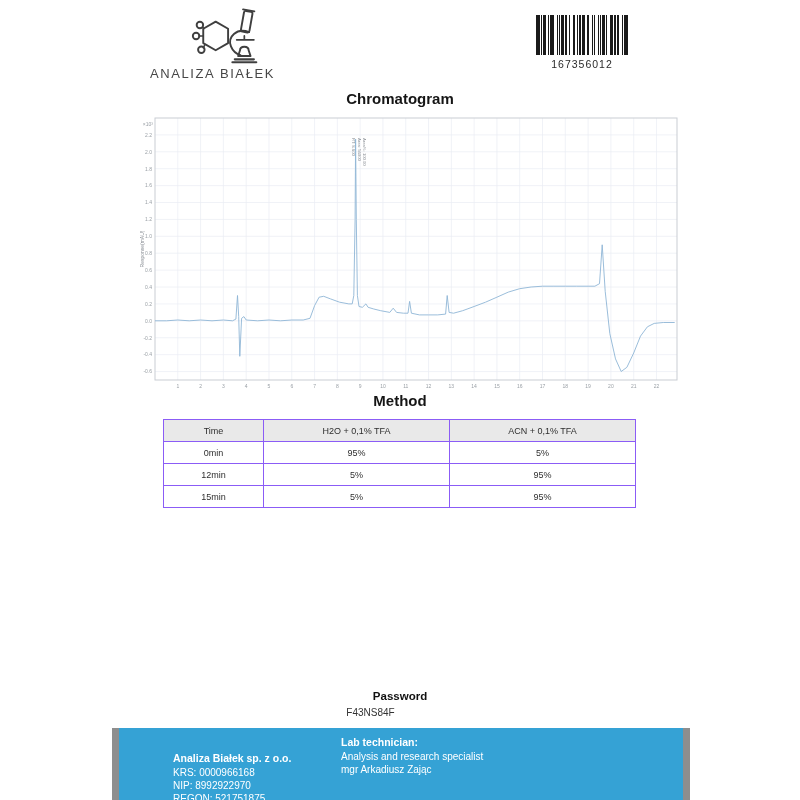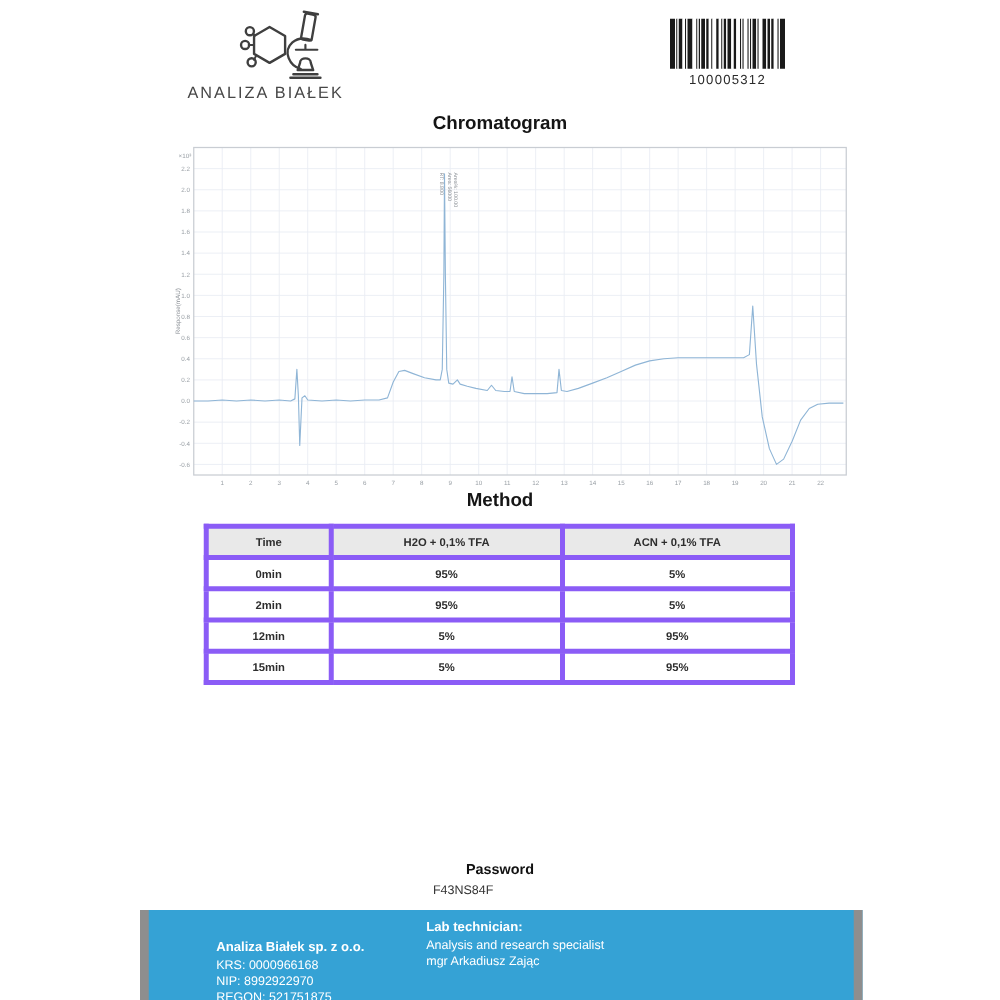--- a/index.html
+++ b/index.html
@@ -22,22 +22,22 @@
   .sec-title{left:0;width:800px;text-align:center;font-weight:bold;color:#151515;}
   .t-chrom{top:90px;font-size:15px;}
   .t-method{top:392px;font-size:15px;}
 
   
   .figure{left:140px;top:110px;width:540px;height:280px;background:#fff;}
 
   
   table.method{left:163px;top:419px;width:473px;border-collapse:collapse;position:absolute;
                font-size:9px;color:#2e2e2e;table-layout:fixed;}
-  table.method th,table.method td{border:4px solid #8b5cf6;height:21px;text-align:center;
-               font-weight:bold;padding:0 17px;}
+  table.method th,table.method td{border:1px solid #8b5cf6;height:21px;text-align:center;
+               font-weight:normal;padding:0 17px;}
   table.method th{background:#e9e9e9;}
   col.c-time{width:100px;}
 
   
   .pw-label{left:0;top:690px;width:800px;text-align:center;font-weight:bold;font-size:11.5px;color:#111;}
   .pw-value{left:0;top:707px;width:741px;text-align:center;font-size:10px;color:#333;}
 
   
   .footer{left:112px;top:728px;width:564px;height:72px;border-left:7px solid #8e8e8e;
           border-right:7px solid #8e8e8e;display:flex;color:#fff;}
@@ -125,21 +125,21 @@
         <div style="flex: 3 3 0px; background: rgb(26, 26, 26);"></div>
         <div style="flex: 1 1 0px; background: rgb(255, 255, 255);"></div>
         <div style="flex: 1 1 0px; background: rgb(26, 26, 26);"></div>
         <div style="flex: 1 1 0px; background: rgb(255, 255, 255);"></div>
         <div style="flex: 2 2 0px; background: rgb(26, 26, 26);"></div>
         <div style="flex: 2 2 0px; background: rgb(255, 255, 255);"></div>
         <div style="flex: 1 1 0px; background: rgb(26, 26, 26);"></div>
         <div style="flex: 1 1 0px; background: rgb(255, 255, 255);"></div>
         <div style="flex: 3 3 0px; background: rgb(26, 26, 26);"></div>
       </div>
-    <div class="barcode-num">100005312</div>
+    <div class="barcode-num">167356012</div>
   </div>
 
   <div class="abs sec-title t-chrom">Chromatogram</div>
   <div class="abs figure">
     <svg id="chart-svg" width="540" height="280">
         <line x1="37.79475982532752" y1="8" x2="37.79475982532752" y2="270" stroke="#e9edf3" stroke-width="0.7"></line>
         <line x1="60.58951965065503" y1="8" x2="60.58951965065503" y2="270" stroke="#e9edf3" stroke-width="0.7"></line>
         <line x1="83.38427947598254" y1="8" x2="83.38427947598254" y2="270" stroke="#e9edf3" stroke-width="0.7"></line>
         <line x1="106.17903930131006" y1="8" x2="106.17903930131006" y2="270" stroke="#e9edf3" stroke-width="0.7"></line>
         <line x1="128.97379912663757" y1="8" x2="128.97379912663757" y2="270" stroke="#e9edf3" stroke-width="0.7"></line>
@@ -237,25 +237,20 @@
           <th>ACN + 0,1% TFA</th>
         </tr>
       </thead>
     <tbody id="method-tbody">
         <tr>
           <td>0min</td>
           <td>95%</td>
           <td>5%</td>
         </tr>
         <tr>
-          <td>2min</td>
-          <td>95%</td>
-          <td>5%</td>
-        </tr>
-        <tr>
           <td>12min</td>
           <td>5%</td>
           <td>95%</td>
         </tr>
         <tr>
           <td>15min</td>
           <td>5%</td>
           <td>95%</td>
         </tr>
       </tbody>

